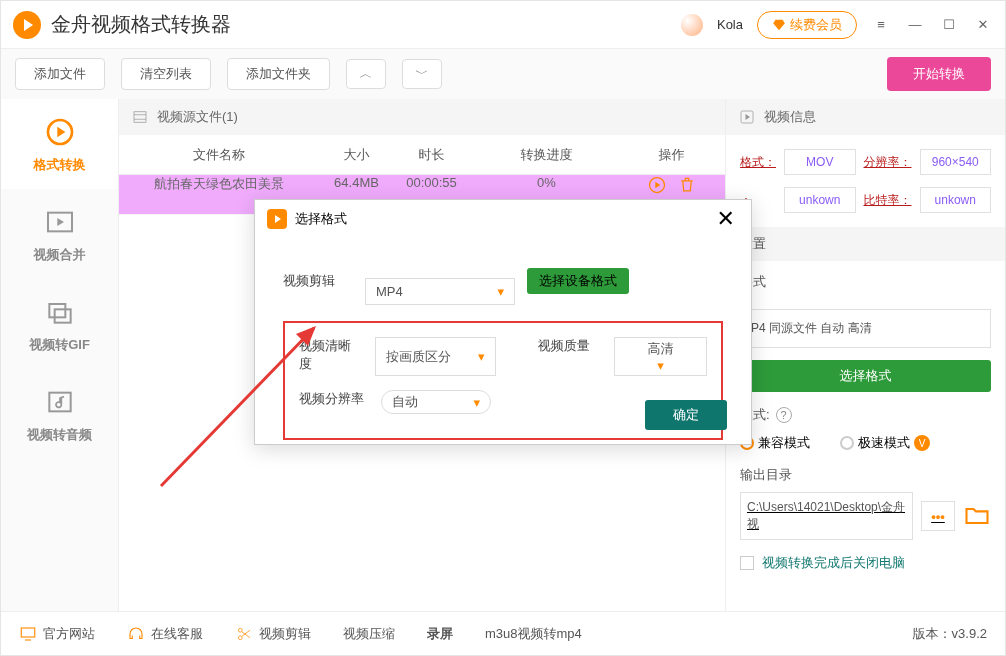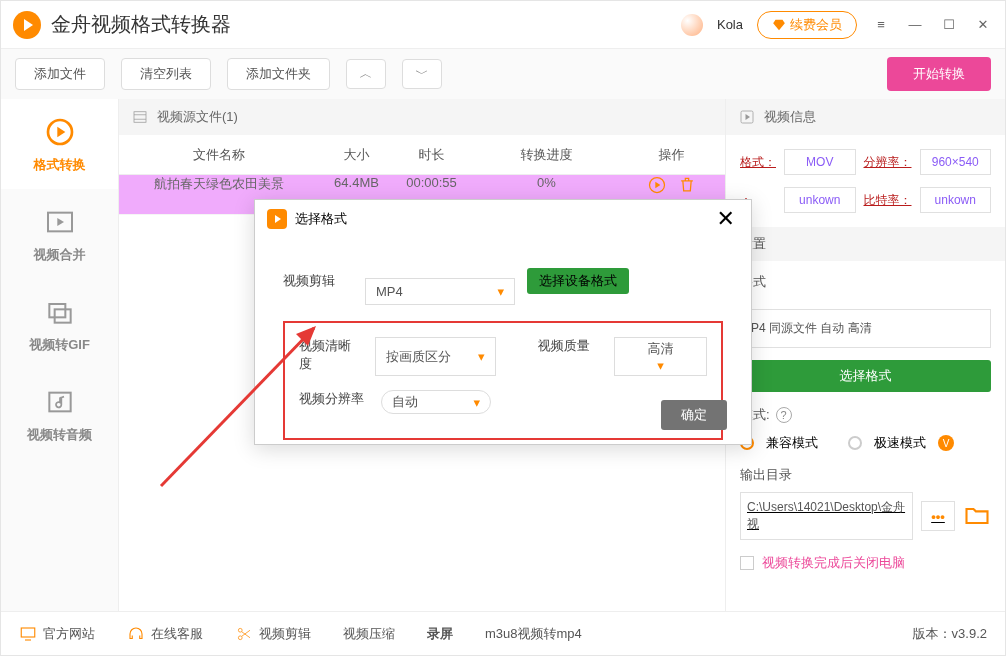--- a/index.html
+++ b/index.html
@@ -43,30 +43,30 @@
 .info-header{height:36px;background:#f5f5f5;display:flex;align-items:center;padding:0 12px;gap:8px;color:#666;}
 .info-grid{padding:14px;display:grid;grid-template-columns:auto 1fr auto 1fr;gap:12px 8px;align-items:center;}
 .info-label{color:#b91c1c;font-size:12px;text-decoration:underline;}
 .info-box{border:1px solid #e0e0e0;padding:5px 8px;text-align:center;font-size:12px;color:#8b5cf6;}
 .section-head{background:#f5f5f5;padding:8px 14px;color:#555;}
 .format-box{margin:12px 14px;border:1px solid #e0e0e0;padding:10px;font-size:12px;color:#555;}
 .format-label{color:#555;margin-bottom:6px;}
 .choose-fmt{margin:0 14px 14px;background:#2e9b3a;color:#fff;border:none;padding:7px 20px;border-radius:3px;}
 .mode-row{padding:0 14px 10px;display:flex;align-items:center;gap:6px;color:#555;}
 .radio-row{padding:0 14px 14px;display:flex;gap:30px;}
-.radio-item{display:flex;align-items:center;gap:12px;}
+.radio-item{display:flex;align-items:center;gap:4px;}
 .radio-dot{width:14px;height:14px;border:2px solid #ccc;border-radius:50%;}
 .radio-dot.checked{border-color:#ff8a00;}
 .radio-dot.checked::after{content:"";display:block;width:6px;height:6px;background:#ff8a00;border-radius:50%;margin:1px;}
 .badge{width:16px;height:16px;background:#ff8a00;border-radius:50%;color:#fff;font-size:10px;display:inline-flex;align-items:center;justify-content:center;}
 .output-row{padding:0 14px;display:flex;gap:8px;align-items:center;text-decoration:underline;}
 .output-path{flex:1;border:1px solid #e0e0e0;padding:6px;font-size:12px;color:#555;overflow:hidden;}
 .dots-btn{width:34px;height:30px;border:1px solid #e0e0e0;display:flex;align-items:center;justify-content:center;color:#ff8a00;font-weight:bold;}
 .folder-btn{width:28px;height:28px;}
-.check-row{padding:14px;display:flex;align-items:center;gap:8px;color:#ec4899;}
+.check-row{padding:14px;display:flex;align-items:center;gap:8px;color:#0f766e;}
 .checkbox{width:14px;height:14px;border:1px solid #ccc;}
 .statusbar{position:absolute;bottom:0;left:0;right:0;height:44px;border-top:1px solid #eee;display:flex;align-items:center;padding:0 18px;gap:32px;color:#555;background:#fff;}
 .sb-item{display:flex;align-items:center;gap:6px;}
 .sb-item svg{width:18px;height:18px;}
 .version{margin-left:auto;}
 .modal{position:absolute;left:253px;top:198px;width:498px;height:246px;background:#fff;border:1px solid #ccc;box-shadow:0 4px 20px rgba(0,0,0,0.15);z-index:10;}
 .modal-title{display:flex;align-items:center;padding:8px 12px;gap:8px;}
 .modal-logo{width:20px;height:20px;background:#ff8a00;border-radius:4px;position:relative;}
 .modal-logo::after{content:"";position:absolute;width:0;height:0;border-left:6px solid #fff;border-top:4px solid transparent;border-bottom:4px solid transparent;left:8px;top:6px;}
 .modal-close{margin-left:auto;font-size:22px;cursor:pointer;line-height:1;padding:0 4px;}
@@ -74,21 +74,21 @@
 .form-row{display:flex;align-items:center;gap:12px;margin-bottom:16px;}
 .form-label{width:70px;text-align:justify;color:#444;}
 .select-box{border:1px solid #ddd;padding:5px 10px;width:150px;display:flex;align-items:center;justify-content:space-between;color:#555;margin-top:22px;}
 .caret{color:#ff8a00;}
 .device-btn{background:#2e9b3a;color:#000000;border:none;padding:4px 12px;border-radius:3px;}
 .red-box{border:2px solid #e53935;padding:14px 14px 10px;margin-top:4px;}
 .form-row2{display:flex;gap:12px;margin-bottom:14px;}
 .form-label2{width:70px;color:#444;}
 .select-box2{border:1px solid #ddd;padding:2px 10px;width:130px;display:flex;align-items:center;justify-content:space-between;color:#555;}
 .gap{width:20px;}
-.confirm-btn{position:absolute;right:24px;bottom:14px;background:#737373;color:#fff;border:none;padding:6px 20px;border-radius:3px;}
+.confirm-btn{position:absolute;right:24px;bottom:14px;background:#0f766e;color:#fff;border:none;padding:6px 28px;border-radius:3px;}
 .arrow{position:absolute;left:145px;top:315px;width:185px;height:175px;z-index:11;pointer-events:none;}
 .help-icon{width:16px;height:16px;border:1px solid #aaa;border-radius:50%;display:inline-flex;align-items:center;justify-content:center;font-size:11px;color:#888;}
 </style>
 </head>
 <body>
 
 <div class="titlebar">
   <div class="logo"></div>
   <div class="app-title">金舟视频格式转换器</div>
   <div class="titlebar-right">

